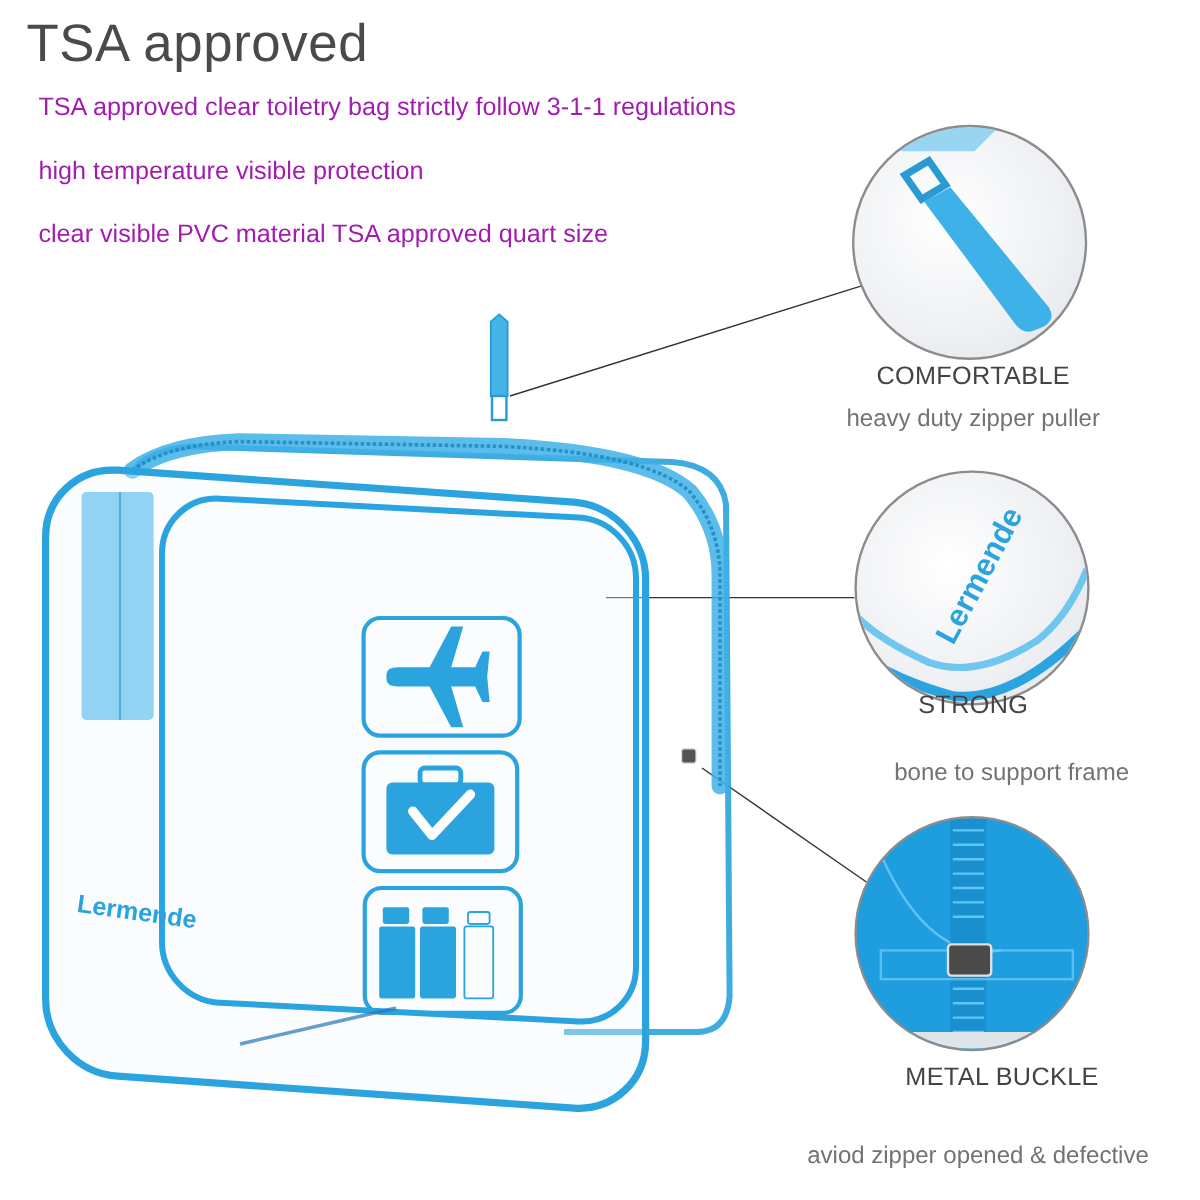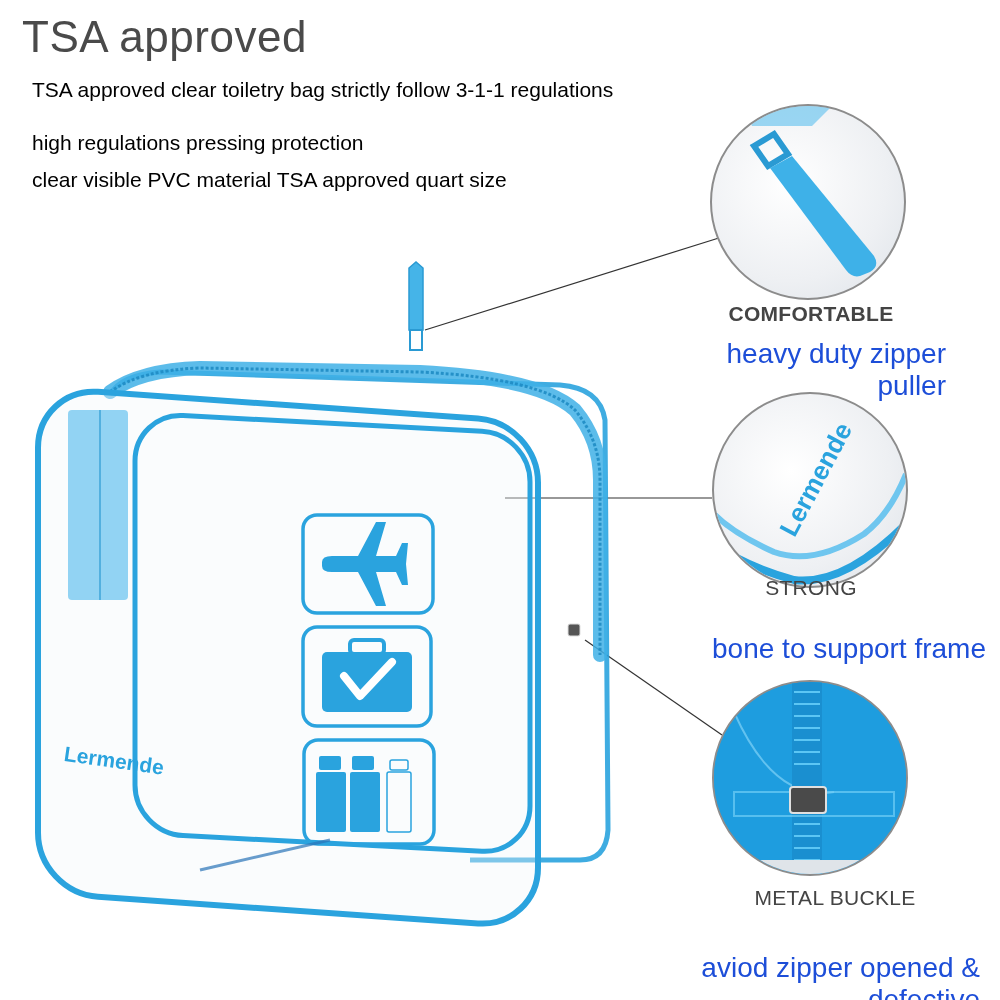--- a/index.html
+++ b/index.html
@@ -7,42 +7,42 @@
       width: 1000px; height: 1000px; background: #ffffff;
       position: relative; overflow: hidden;
       font-family: "Liberation Sans", sans-serif;
       color: #333;
     }
     .title {
       position: absolute; left: 22px; top: 12px;
       font-size: 44px; font-weight: normal; color: #4a4a4a; letter-spacing: 0.5px;
     }
     .feature-line {
-      position: absolute; left: 32px; font-size: 21px; color: #000000;
+      position: absolute; left: 32px; font-size: 21px; color: #a21caf;
     }
     .callout-heading {
       position: absolute; font-size: 21px; color: #444; text-align: center; letter-spacing: 0.3px;
     }
     .callout-sub {
-      position: absolute; font-size: 28px; color: #1d4ed8; text-align: right;
+      position: absolute; font-size: 20px; color: #737373; text-align: center;
     }
     .circle {
       position: absolute; width: 192px; height: 192px; border-radius: 50%;
       border: 2px solid #8c8c8c; overflow: hidden;
       background: radial-gradient(circle at 40% 40%, #ffffff 0%, #eef0f3 60%, #dde2e8 100%);
     }
     svg.overlay { position: absolute; left: 0; top: 0; }
   </style>
 </head>
 <body>
 
 <div class="title">TSA approved</div>
 <div class="feature-line" style="top:78px">TSA approved clear toiletry bag strictly follow 3-1-1 regulations</div>
-<div class="feature-line" style="top:131px">high regulations pressing protection</div>
-<div class="feature-line" style="top:168px">clear visible PVC material TSA approved quart size</div>
+<div class="feature-line" style="top:131px">high temperature visible protection</div>
+<div class="feature-line" style="top:184px">clear visible PVC material TSA approved quart size</div>
 
 <svg class="overlay" width="1000" height="1000" viewBox="0 0 1000 1000">
 
   <line x1="425" y1="330" x2="722" y2="237" stroke="#333" stroke-width="1.2"></line>
   <line x1="505" y1="498" x2="712" y2="498" stroke="#333" stroke-width="1.2"></line>
   <line x1="585" y1="640" x2="722" y2="735" stroke="#333" stroke-width="1.2"></line>
 
   <path d="M110 395 Q120 375 160 372 L560 385 Q600 388 605 420 L608 830 Q606 860 580 860 L470 860" fill="none" stroke="#2aa3de" stroke-width="5" opacity="0.9"></path>
 
   <path d="M110 392 Q140 370 200 368 L420 372 Q540 378 575 410 Q600 440 600 480 L600 655" fill="none" stroke="#3fb0e6" stroke-width="14" stroke-linecap="round" opacity="0.85"></path>
@@ -89,21 +89,21 @@
 
 <div style="position:absolute; left:66px; top:742px; font-size:21px; font-weight:bold; color:#2aa3de; transform:rotate(8deg); transform-origin:left top;">Lermende</div>
 
 <div class="circle" style="left:710px; top:104px;">
   <svg width="192" height="192" viewBox="0 0 192 192">
     <path d="M30 0 L120 0 L100 20 L40 20 Z" fill="#5cc0ee" opacity="0.6"></path>
     <path d="M42 40 L62 28 L76 48 L56 60 Z" fill="none" stroke="#2a9ad3" stroke-width="6"></path>
     <path d="M58 62 L80 50 L162 150 Q168 160 158 166 L148 170 Q140 172 134 164 Z" fill="#3eb1e8"></path>
   </svg>
 </div>
-<div class="callout-heading" style="left:700px; top:302px; width:222px;font-weight:bold;">COMFORTABLE</div>
+<div class="callout-heading" style="left:700px; top:302px; width:222px;">COMFORTABLE</div>
 <div class="callout-sub" style="left:676px; top:338px; width:270px;">heavy duty zipper puller</div>
 
 <div class="circle" style="left:712px; top:392px;">
   <svg width="192" height="192" viewBox="0 0 192 192">
     <path d="M0 120 Q20 140 60 158 Q100 172 150 140 Q176 120 192 80" fill="none" stroke="#6fc6ef" stroke-width="6"></path>
     <path d="M0 150 Q30 172 80 186 Q130 192 192 130" fill="none" stroke="#2aa3de" stroke-width="8"></path>
   </svg>
   <div style="position:absolute; left:40px; top:70px; font-size:26px; font-weight:bold; color:#2aa3de; transform:rotate(-62deg); transform-origin:center;">Lermende</div>
 </div>
 <div class="callout-heading" style="left:700px; top:576px; width:222px;">STRONG</div>

